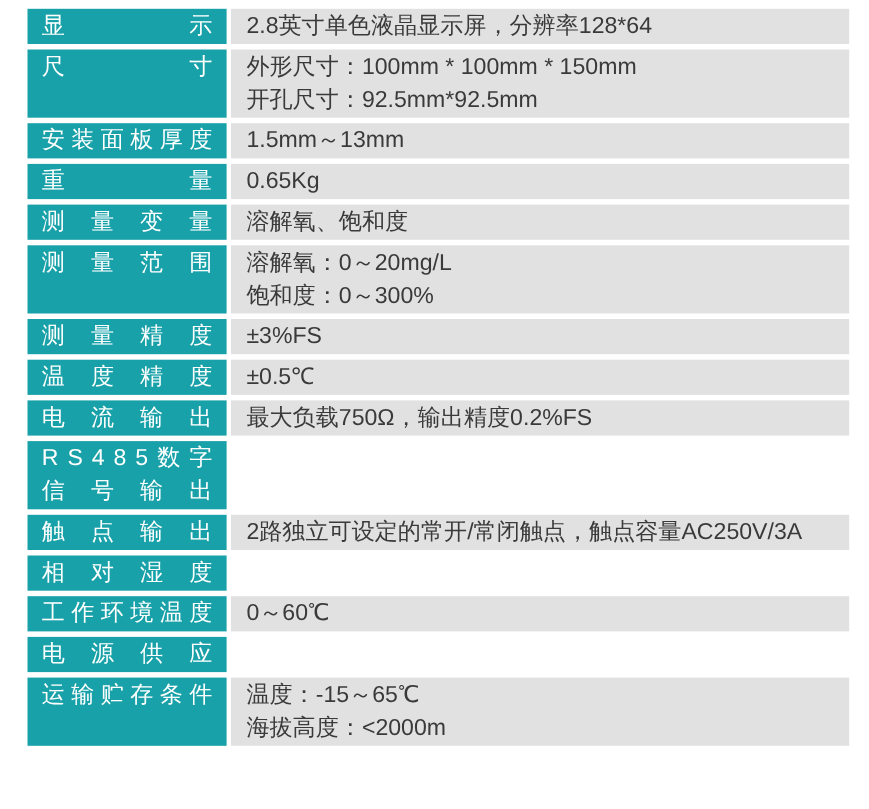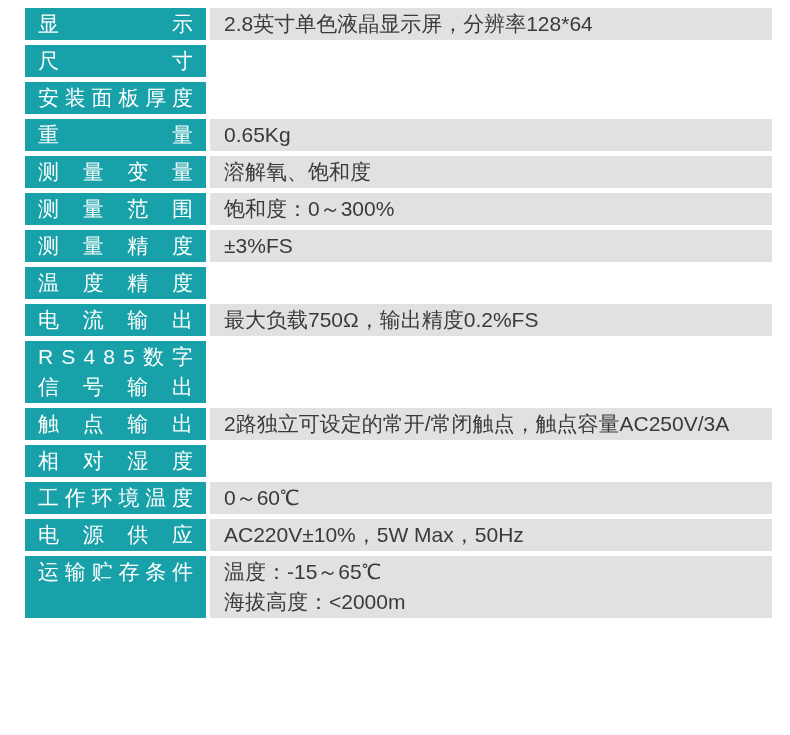--- a/index.html
+++ b/index.html
@@ -79,32 +79,39 @@
           <div class="value-line">2.8英寸单色液晶显示屏，分辨率128*64</div>
         </div>
   </div>
       <div class="spec-row">
     <div class="spec-label">
           <div class="label-line">
             <span>尺</span>
             <span>寸</span>
           </div>
         </div>
+    <div class="spec-value">
+          <div class="value-line">外形尺寸：100mm * 100mm * 150mm</div>
+          <div class="value-line">开孔尺寸：92.5mm*92.5mm</div>
+        </div>
   </div>
       <div class="spec-row">
     <div class="spec-label">
           <div class="label-line">
             <span>安</span>
             <span>装</span>
             <span>面</span>
             <span>板</span>
             <span>厚</span>
             <span>度</span>
           </div>
         </div>
+    <div class="spec-value">
+          <div class="value-line">1.5mm～13mm</div>
+        </div>
   </div>
       <div class="spec-row">
     <div class="spec-label">
           <div class="label-line">
             <span>重</span>
             <span>量</span>
           </div>
         </div>
     <div class="spec-value">
           <div class="value-line">0.65Kg</div>
@@ -126,20 +133,21 @@
       <div class="spec-row">
     <div class="spec-label">
           <div class="label-line">
             <span>测</span>
             <span>量</span>
             <span>范</span>
             <span>围</span>
           </div>
         </div>
     <div class="spec-value">
+          <div class="value-line">溶解氧：0～20mg/L</div>
           <div class="value-line">饱和度：0～300%</div>
         </div>
   </div>
       <div class="spec-row">
     <div class="spec-label">
           <div class="label-line">
             <span>测</span>
             <span>量</span>
             <span>精</span>
             <span>度</span>
@@ -150,20 +158,23 @@
         </div>
   </div>
       <div class="spec-row">
     <div class="spec-label">
           <div class="label-line">
             <span>温</span>
             <span>度</span>
             <span>精</span>
             <span>度</span>
           </div>
+        </div>
+    <div class="spec-value">
+          <div class="value-line">±0.5℃</div>
         </div>
   </div>
       <div class="spec-row">
     <div class="spec-label">
           <div class="label-line">
             <span>电</span>
             <span>流</span>
             <span>输</span>
             <span>出</span>
           </div>
@@ -231,23 +242,20 @@
   </div>
       <div class="spec-row">
     <div class="spec-label">
           <div class="label-line">
             <span>电</span>
             <span>源</span>
             <span>供</span>
             <span>应</span>
           </div>
         </div>
-    <div class="spec-value">
-          <div class="value-line">AC220V±10%，5W Max，50Hz</div>
-        </div>
   </div>
       <div class="spec-row">
     <div class="spec-label">
           <div class="label-line">
             <span>运</span>
             <span>输</span>
             <span>贮</span>
             <span>存</span>
             <span>条</span>
             <span>件</span>

